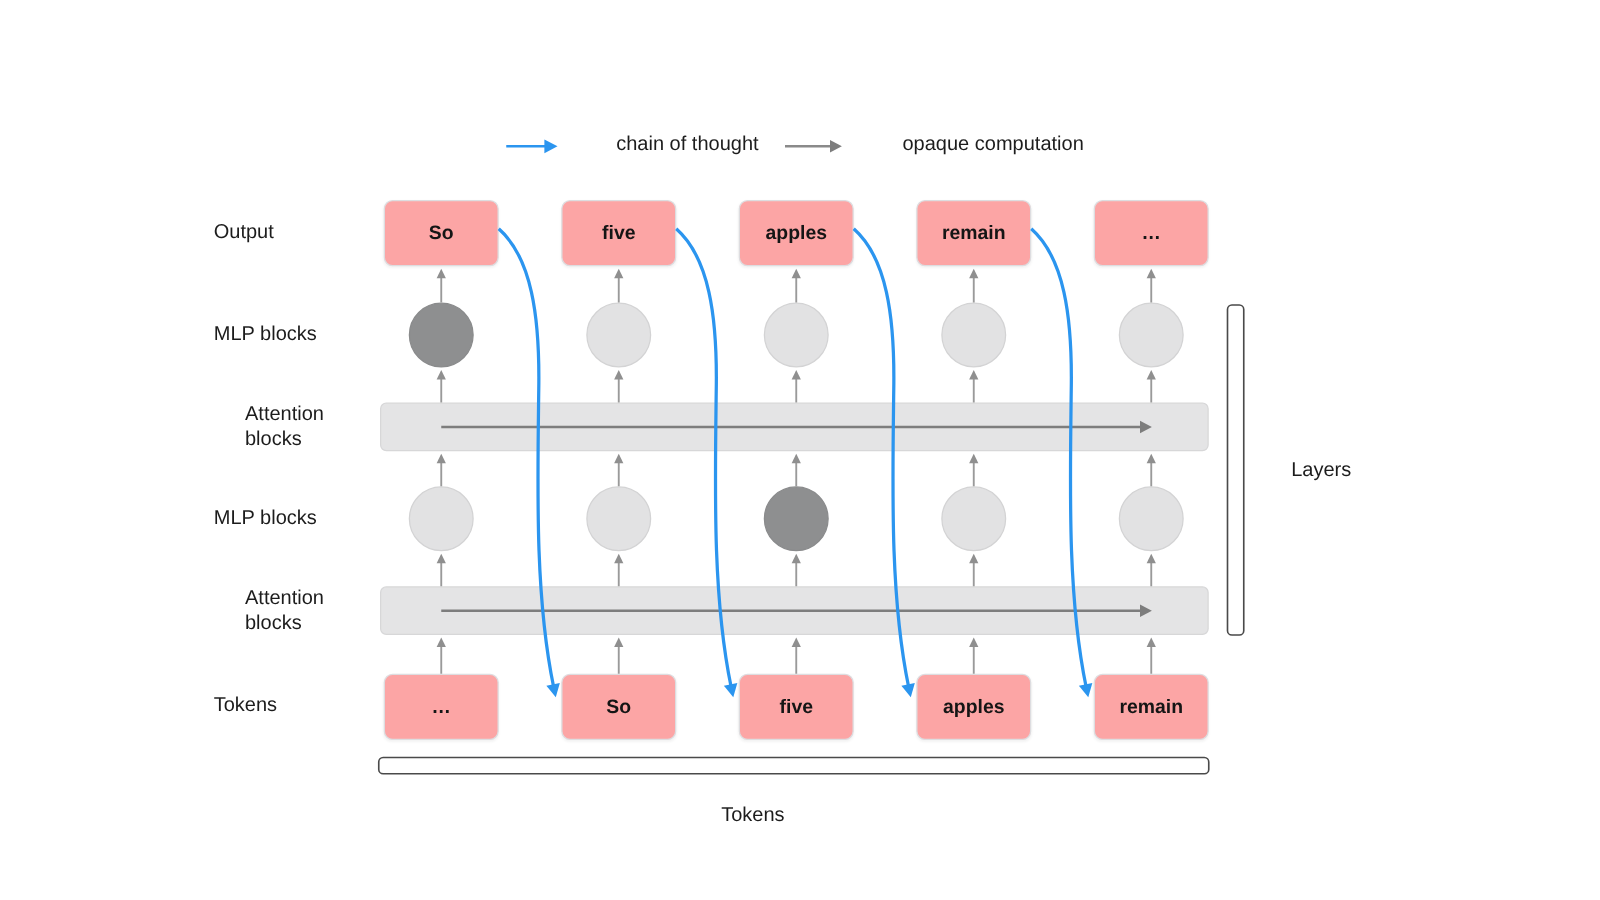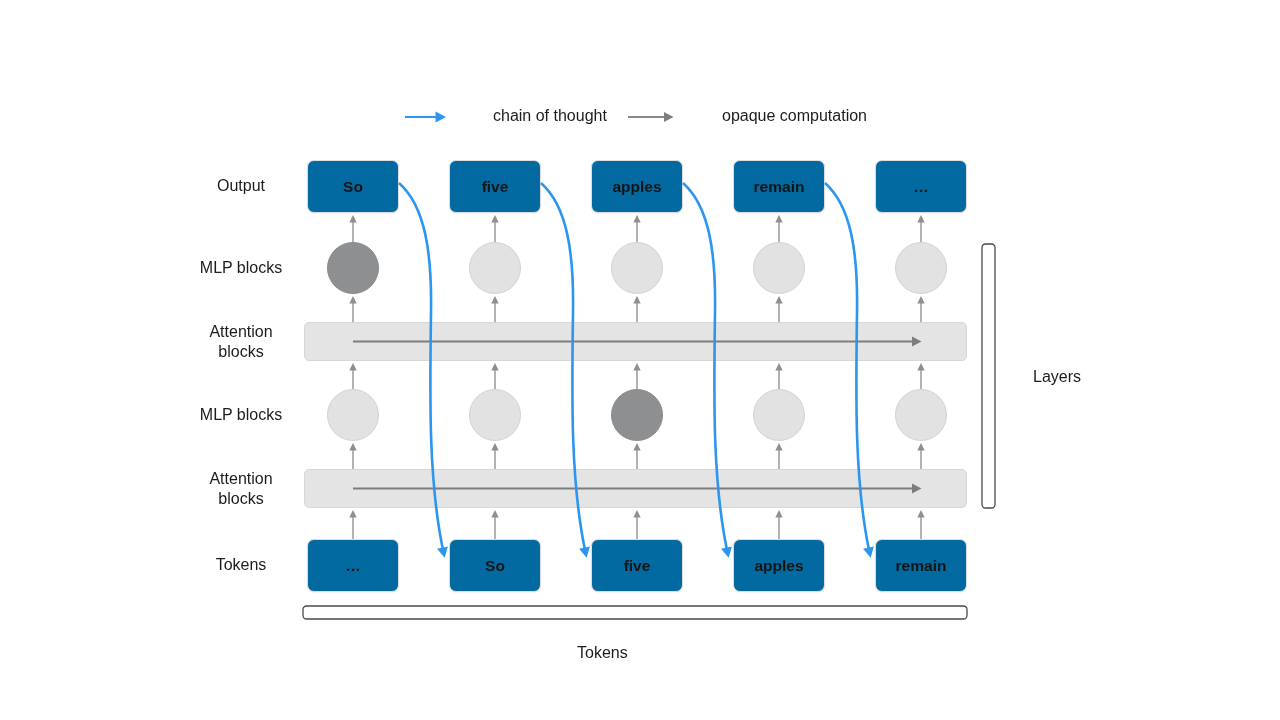--- a/index.html
+++ b/index.html
@@ -2,26 +2,26 @@
 <html><head>
 <meta charset="utf-8">
 <style>
   html,body{margin:0;padding:0;background:#fff;}
   .stage{
     position:relative;width:1280px;height:720px;background:#ffffff;overflow:hidden;
     font-family:"Liberation Sans","DejaVu Sans",sans-serif;color:#1a1a1a;
   }
   svg.overlay{position:absolute;left:0;top:0;width:1280px;height:720px;pointer-events:none;}
   .legend-text{position:absolute;top:107px;font-size:16px;color:#1d1d1d;white-space:nowrap;margin-left:36px;}
-  .row-label{position:absolute;left:171px;width:140px;text-align:center;font-size:16px;
+  .row-label{position:absolute;left:171px;width:140px;text-align:left;font-size:16px;
              line-height:20px;color:#1c1c1c;}
   .row-label.wrap{left:196px;width:90px;}
   .token-box{
     position:absolute;width:92px;height:53px;box-sizing:border-box;
-    background:#0369a1;border:1px solid #dddde0;border-radius:7px;
+    background:#fca5a5;border:1px solid #dddde0;border-radius:7px;
     display:flex;align-items:center;justify-content:center;
     font-size:15.5px;font-weight:700;color:#151515;
     box-shadow:0 1px 2px rgba(0,0,0,0.05);
   }
   .circle{
     position:absolute;width:52px;height:52px;box-sizing:border-box;border-radius:50%;
     background:#e2e2e3;border:1px solid #d3d3d4;
   }
   .circle.dark{background:#8e8f90;border-color:#8a8b8c;}
   .attn-bar{

